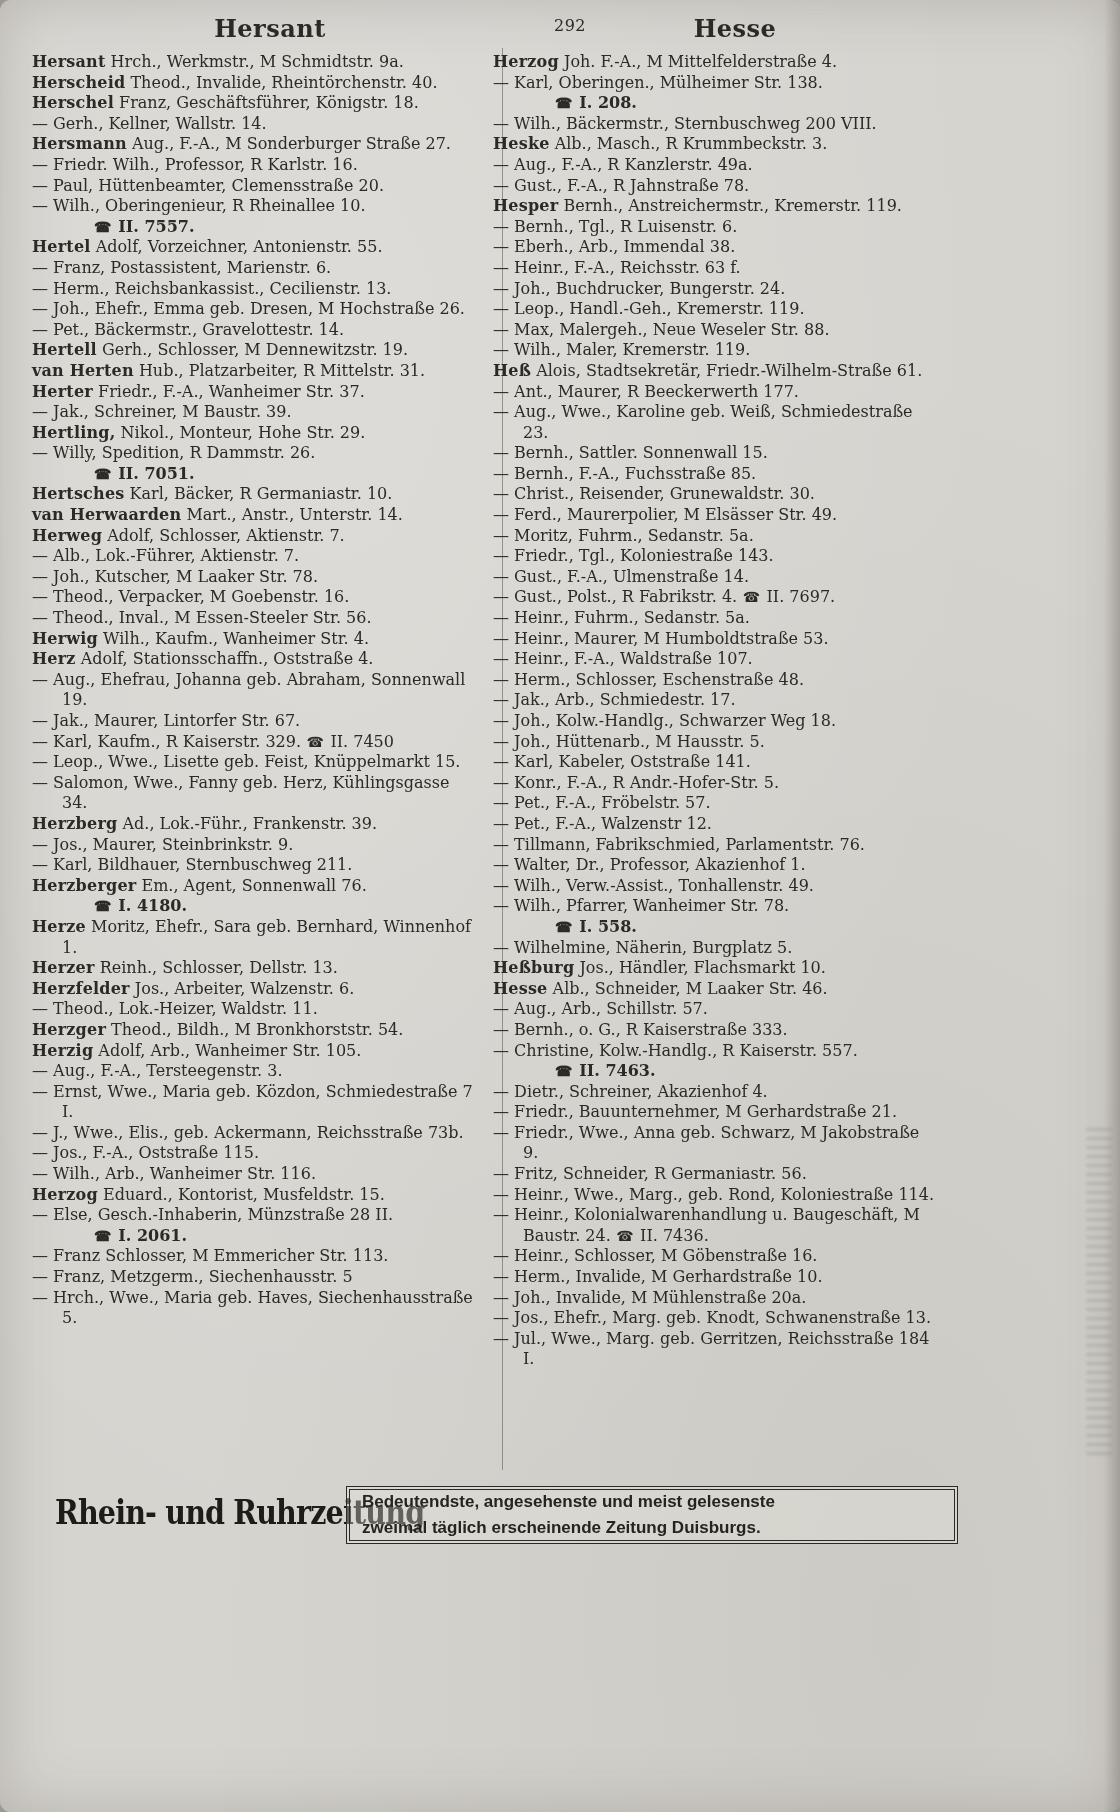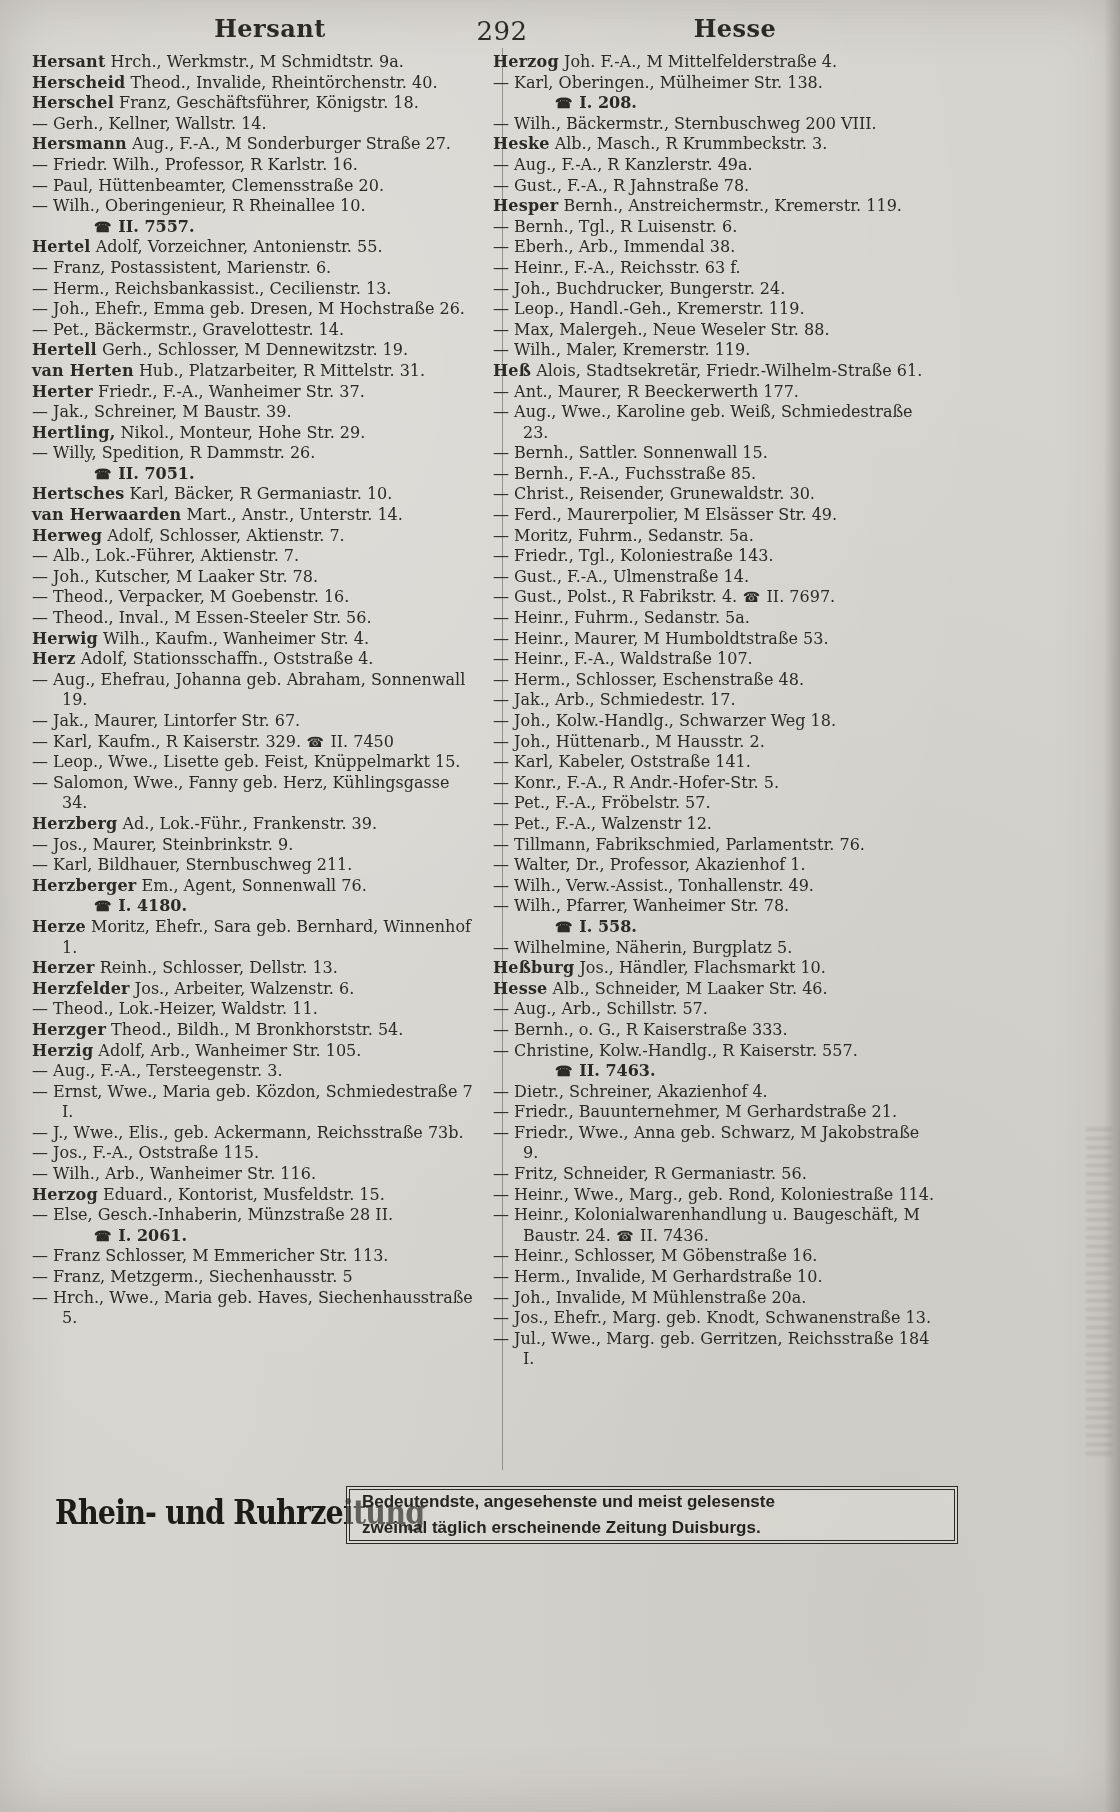--- a/index.html
+++ b/index.html
@@ -7,25 +7,26 @@
     position:relative;
     width:1120px;height:1812px;
     background:#d6d4cf;
     background-image:
       radial-gradient(ellipse at 30% 20%, rgba(255,255,255,.18), transparent 60%),
       radial-gradient(ellipse at 80% 90%, rgba(120,115,105,.10), transparent 55%);
     box-shadow: inset 0 0 60px rgba(90,85,75,.25);
     font-family:"DejaVu Serif", serif;
     color:#2b2a25;
     overflow:hidden;
+    border-radius:11px;
   }
   .hdr{position:absolute;top:14px;font-weight:bold;font-size:24px;letter-spacing:.5px;text-align:center;}
   .hdr-left{left:48px;width:444px;}
   .hdr-right{left:514px;width:442px;}
-  .hdr-page{left:442px;width:120px;top:16px;font-weight:normal;font-size:26px;text-align:center;}
+  .hdr-page{left:466px;width:120px;top:16px;font-weight:normal;font-size:16px;text-align:right;}
   .col{position:absolute;top:52px;font-size:16px;line-height:20.6px;}
   .col-left{left:32px;width:447px;}
   .col-right{left:493px;width:443px;}
   .entry{padding-left:30px;text-indent:-30px;}
   .lead{font-weight:bold;letter-spacing:.2px;}
   .dash{font-weight:normal;}
   .phone-line{padding-left:62px;font-weight:bold;}
   .phone-icon{font-size:14px;letter-spacing:1px;}
   .divider{position:absolute;left:502px;top:48px;width:1px;height:1422px;background:#6d6a64;opacity:.65;}
   .ad-brand{
@@ -143,21 +144,21 @@
       <div class="entry"><span class="dash">—</span><span> Moritz, Fuhrm., Sedanstr. 5a.</span></div>
       <div class="entry"><span class="dash">—</span><span> Friedr., Tgl., Koloniestraße 143.</span></div>
       <div class="entry"><span class="dash">—</span><span> Gust., F.-A., Ulmenstraße 14.</span></div>
       <div class="entry"><span class="dash">—</span><span> Gust., Polst., R Fabrikstr. 4.</span><span><span class="phone-icon"> ☎ </span><span>II. 7697.</span></span></div>
       <div class="entry"><span class="dash">—</span><span> Heinr., Fuhrm., Sedanstr. 5a.</span></div>
       <div class="entry"><span class="dash">—</span><span> Heinr., Maurer, M Humboldtstraße 53.</span></div>
       <div class="entry"><span class="dash">—</span><span> Heinr., F.-A., Waldstraße 107.</span></div>
       <div class="entry"><span class="dash">—</span><span> Herm., Schlosser, Eschenstraße 48.</span></div>
       <div class="entry"><span class="dash">—</span><span> Jak., Arb., Schmiedestr. 17.</span></div>
       <div class="entry"><span class="dash">—</span><span> Joh., Kolw.-Handlg., Schwarzer Weg 18.</span></div>
-      <div class="entry"><span class="dash">—</span><span> Joh., Hüttenarb., M Hausstr. 2.</span></div>
+      <div class="entry"><span class="dash">—</span><span> Joh., Hüttenarb., M Hausstr. 5.</span></div>
       <div class="entry"><span class="dash">—</span><span> Karl, Kabeler, Oststraße 141.</span></div>
       <div class="entry"><span class="dash">—</span><span> Konr., F.-A., R Andr.-Hofer-Str. 5.</span></div>
       <div class="entry"><span class="dash">—</span><span> Pet., F.-A., Fröbelstr. 57.</span></div>
       <div class="entry"><span class="dash">—</span><span> Pet., F.-A., Walzenstr 12.</span></div>
       <div class="entry"><span class="dash">—</span><span> Tillmann, Fabrikschmied, Parlamentstr. 76.</span></div>
       <div class="entry"><span class="dash">—</span><span> Walter, Dr., Professor, Akazienhof 1.</span></div>
       <div class="entry"><span class="dash">—</span><span> Wilh., Verw.-Assist., Tonhallenstr. 49.</span></div>
       <div class="entry"><span class="dash">—</span><span> Wilh., Pfarrer, Wanheimer Str. 78.</span></div>
       <div class="phone-line"><span><span class="phone-icon"> ☎ </span><span>I. 558.</span></span></div>
       <div class="entry"><span class="dash">—</span><span> Wilhelmine, Näherin, Burgplatz 5.</span></div>

